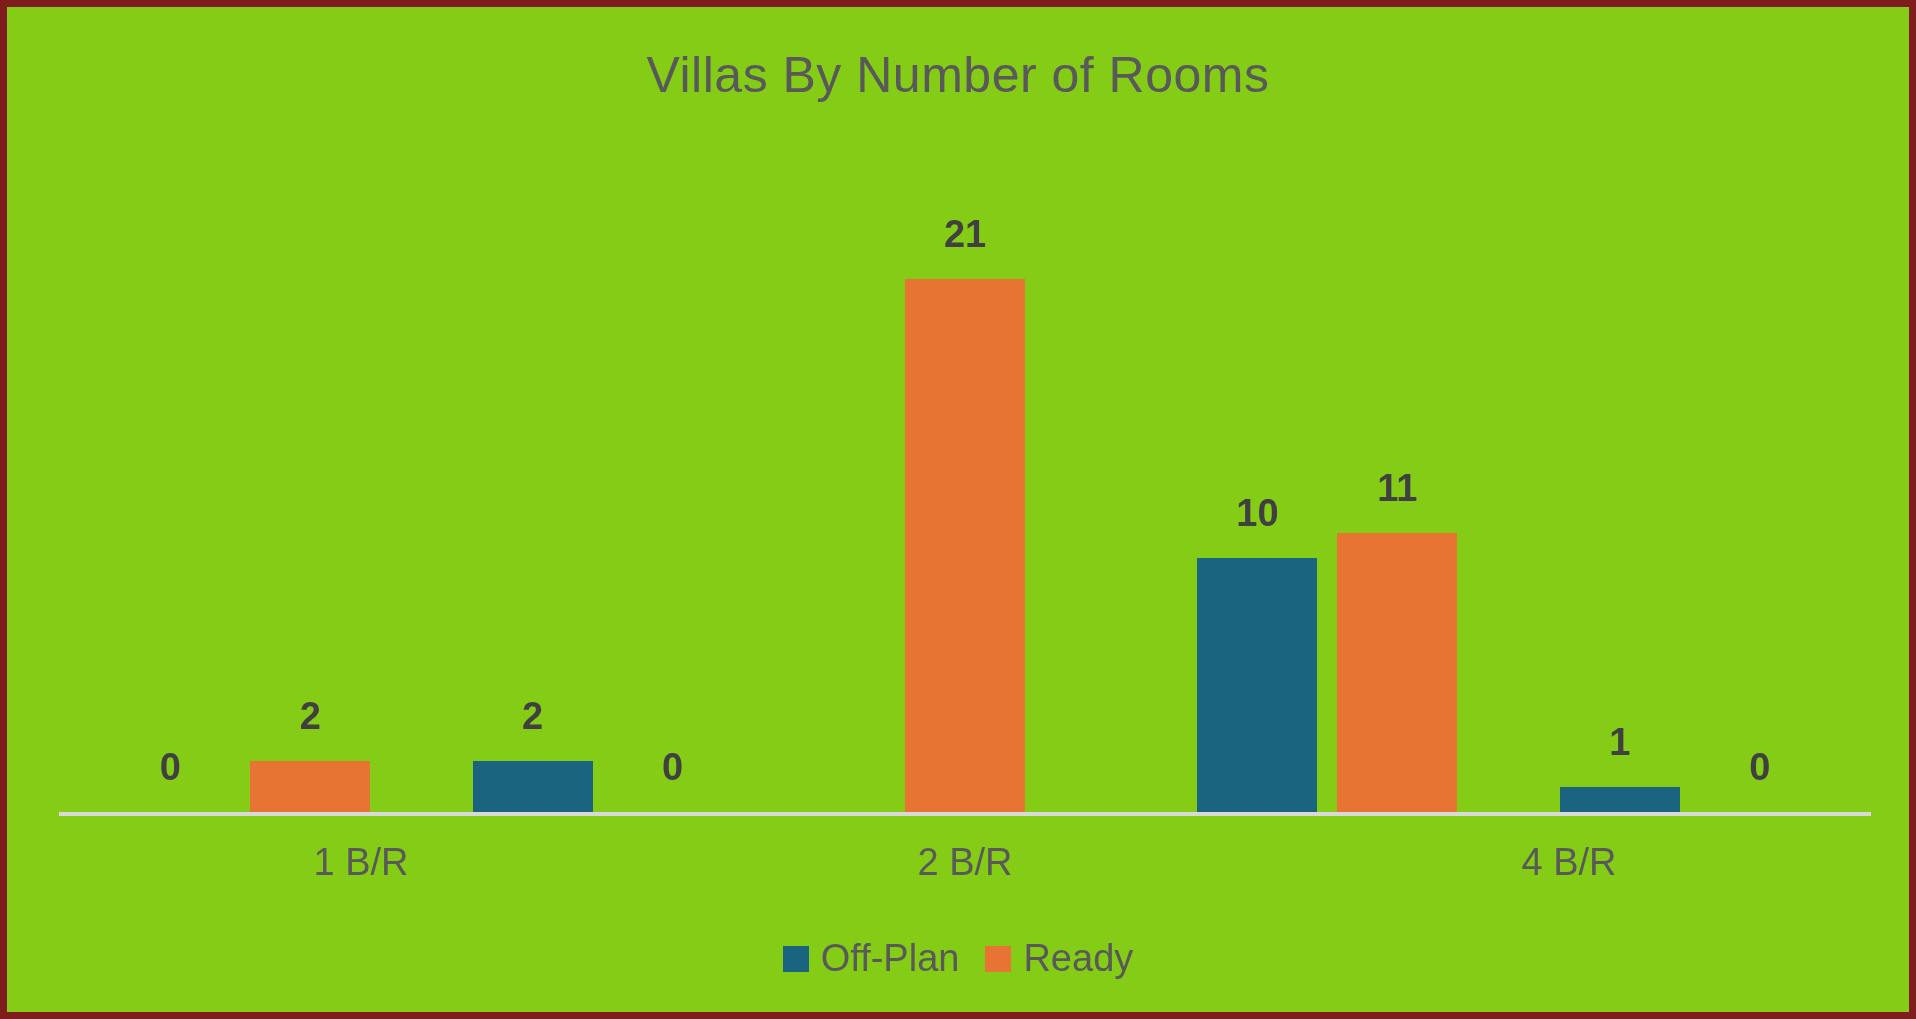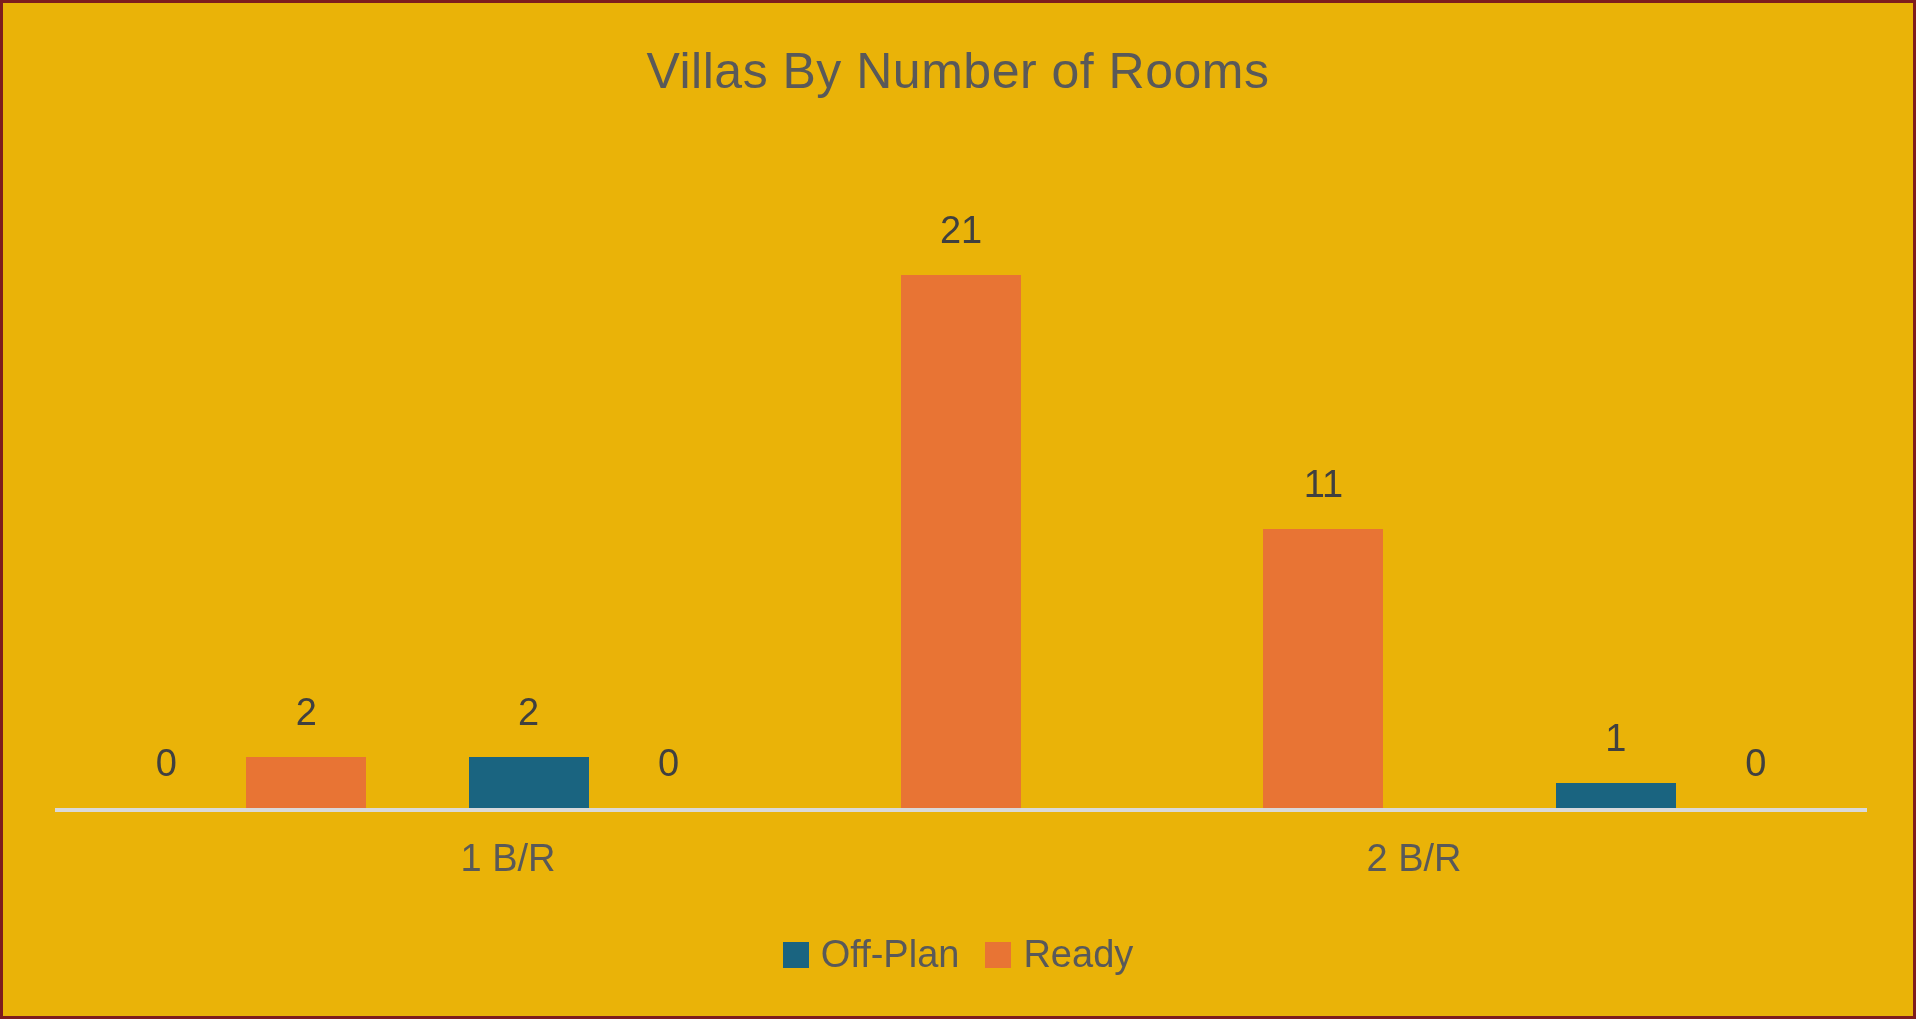--- a/index.html
+++ b/index.html
@@ -3,22 +3,22 @@
 <meta charset="utf-8">
 <style>
   html, body { margin: 0; padding: 0; background: #ffffff; }
   * { box-sizing: border-box; }
   body { font-family: "Liberation Sans", "DejaVu Sans", sans-serif; }
 
   .frame {
     position: relative;
     width: 1916px;
     height: 1019px;
-    background: #eab308;
-    border: 3px solid #7f1d1d;
+    background: #84cc16;
+    border: 7px solid #7f1d1d;
     overflow: hidden;
   }
 
   .chart-title {
     position: absolute;
     top: 40px;
     left: 0;
     width: 100%;
     text-align: center;
     font-size: 50px;
@@ -53,20 +53,21 @@
     align-items: center;
     justify-content: flex-end;
   }
 
   .val-label {
     font-size: 38px;
     line-height: 1.15;
     color: #404040;
     margin-bottom: 22px;
     white-space: nowrap;
+    font-weight: bold;
   }
 
   .bar { width: 120px; }
 
   .axis-line {
     position: absolute;
     left: 52px;
     top: 805px;
     width: 1812px;
     height: 4px;
@@ -149,20 +150,24 @@
         </div>
       </div>
       <div class="group">
         <div class="col">
           <div class="val-label">21</div>
           <div class="bar" style="height: 533px; background: rgb(232, 116, 52);"></div>
         </div>
       </div>
       <div class="group">
         <div class="col">
+          <div class="val-label">10</div>
+          <div class="bar" style="height: 254px; background: rgb(26, 100, 128);"></div>
+        </div>
+        <div class="col">
           <div class="val-label">11</div>
           <div class="bar" style="height: 279px; background: rgb(232, 116, 52);"></div>
         </div>
       </div>
       <div class="group">
         <div class="col">
           <div class="val-label">1</div>
           <div class="bar" style="height: 25px; background: rgb(26, 100, 128);"></div>
         </div>
         <div class="col">
@@ -170,20 +175,21 @@
           <div class="bar" style="height: 0px; background: rgb(232, 116, 52);"></div>
         </div>
       </div>
     </div>
 
   <div class="axis-line"></div>
 
   <div class="cat-row" id="cats">
       <div class="cat-label">1 B/R</div>
       <div class="cat-label">2 B/R</div>
+      <div class="cat-label">4 B/R</div>
     </div>
 
   <div class="legend" id="legend">
       <div class="legend-item">
         <span class="legend-swatch" style="background: rgb(26, 100, 128);"></span>
         <span class="legend-label">Off-Plan</span>
       </div>
       <div class="legend-item">
         <span class="legend-swatch" style="background: rgb(232, 116, 52);"></span>
         <span class="legend-label">Ready</span>

